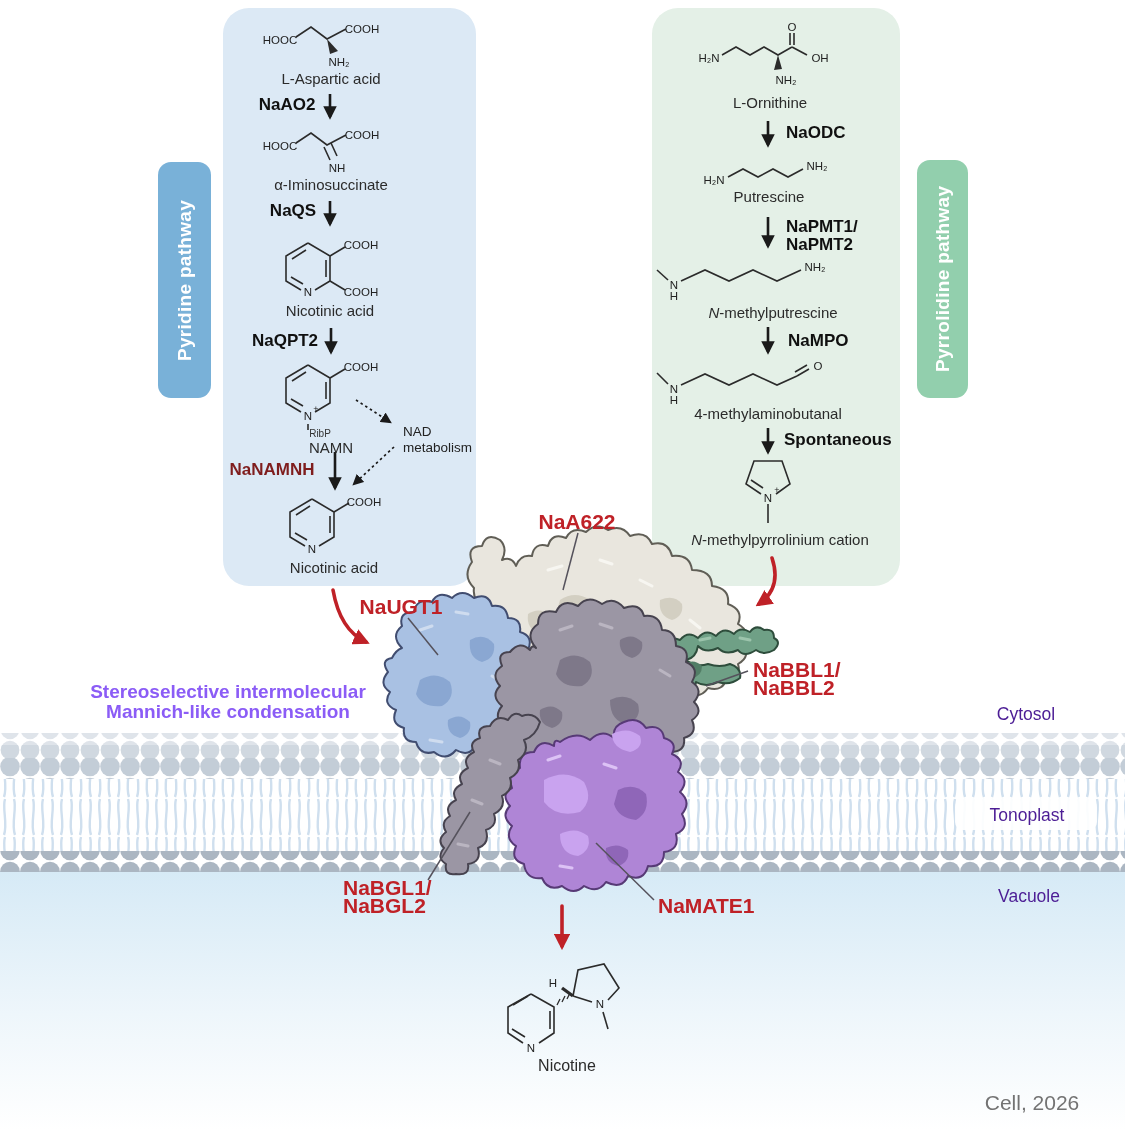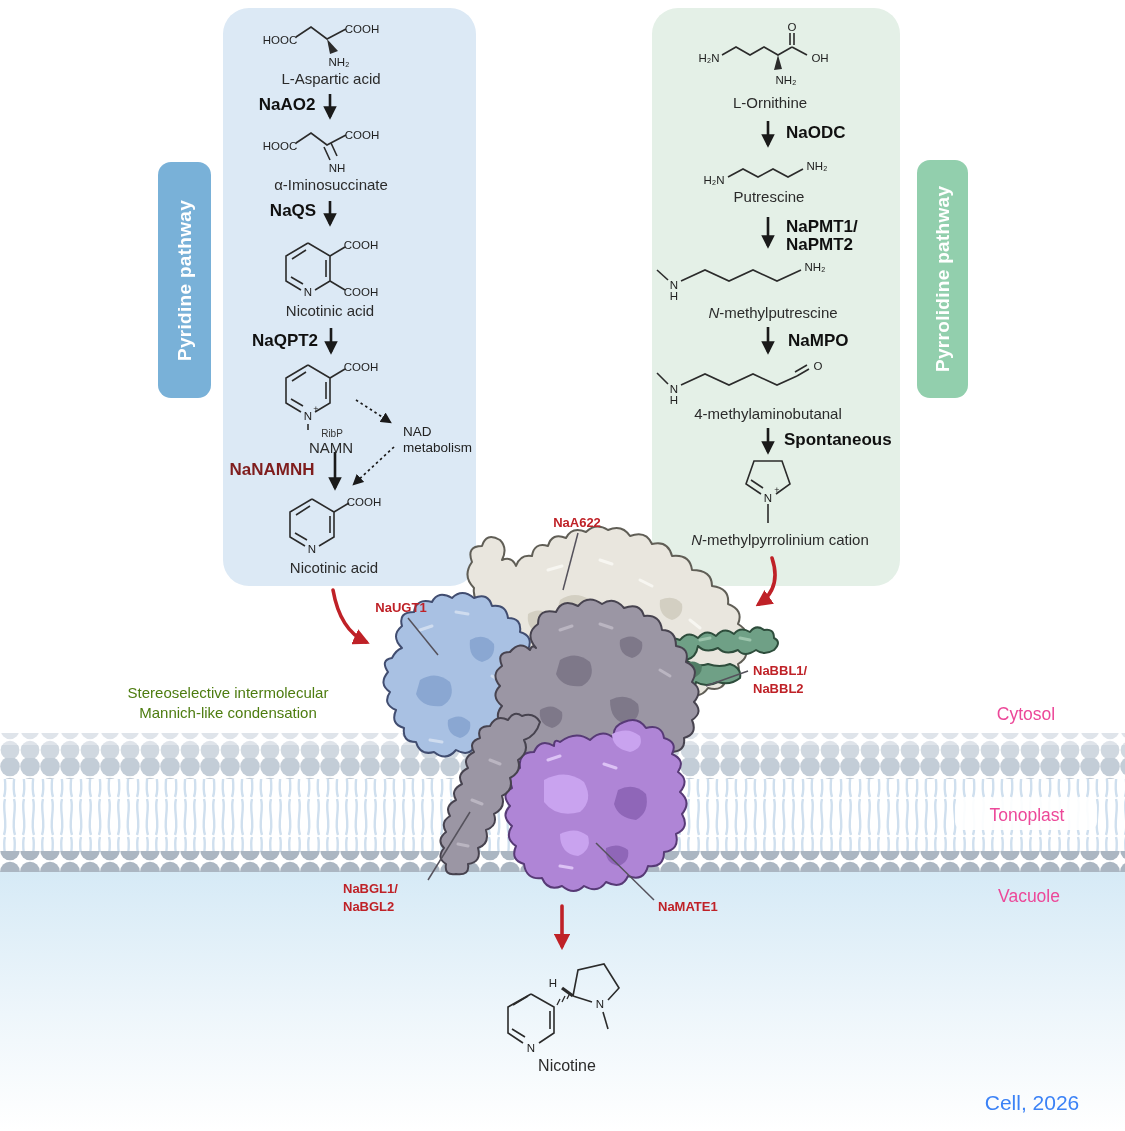--- a/index.html
+++ b/index.html
@@ -16,25 +16,25 @@
   .tab-green{left:917px;top:160px;width:51px;height:238px;background:#92cfad;}
   span.lbl{position:absolute;white-space:nowrap;}
   .ctr{transform:translate(-50%,-50%);}
   .vctr{transform:translate(0,-50%);text-align:center;}
   .chem{font-size:11.5px;color:#222;text-align:center;}
   .chem-sm{font-size:10px;color:#333;}
   .plus{font-size:9px;color:#222;}
   .cname{font-size:15px;color:#2b2b2b;}
   .enz{font-size:17px;font-weight:bold;color:#101010;}
   .red{color:#7f1d1d;}
-  .redlbl{font-size:13px;font-weight:bold;color:#bf2127;}
-  .stereo{font-size:15px;font-weight:normal;color:#4d7c0f;}
-  .memlbl{font-size:17.5px;color:#ec4899;}
+  .redlbl{font-size:21px;font-weight:bold;color:#bf2127;}
+  .stereo{font-size:19px;font-weight:bold;color:#8b5cf6;}
+  .memlbl{font-size:17.5px;color:#4c1d95;}
   .nadtxt{font-size:13.5px;color:#222;}
-  .cite{font-size:21px;color:#3b82f6;}
+  .cite{font-size:21px;color:#737373;}
 </style>
 </head>
 <body>
 
 <div id="fig">
 
   <div class="panel panel-blue"></div>
   <div class="panel panel-green"></div>
 
   <svg id="gfx" width="1125" height="1131" viewBox="0 0 1125 1131">
@@ -249,21 +249,21 @@
 
   <span class="lbl chem ctr" style="left:361px;top:245px">COOH</span>
   <span class="lbl chem ctr" style="left:361px;top:292px">COOH</span>
   <span class="lbl chem ctr" style="left:308px;top:292px">N</span>
   <span class="lbl cname ctr" style="left:330px;top:310px">Nicotinic acid</span>
   <span class="lbl enz ctr" style="left:285px;top:341px">NaQPT2</span>
 
   <span class="lbl chem ctr" style="left:361px;top:367px">COOH</span>
   <span class="lbl chem ctr" style="left:308px;top:416px">N</span>
   <span class="lbl plus ctr" style="left:316px;top:409px">+</span>
-  <span class="lbl chem-sm ctr" style="left:332px;top:433px">RibP</span>
+  <span class="lbl chem-sm ctr" style="left:320px;top:433px">RibP</span>
   <span class="lbl cname ctr" style="left:331px;top:447px">NAMN</span>
   <span class="lbl nadtxt vctr" style="left:403px;top:431px">NAD</span>
   <span class="lbl nadtxt vctr" style="left:403px;top:447px">metabolism</span>
   <span class="lbl enz red ctr" style="left:272px;top:470px">NaNAMNH</span>
 
   <span class="lbl chem ctr" style="left:364px;top:502px">COOH</span>
   <span class="lbl chem ctr" style="left:312px;top:549px">N</span>
   <span class="lbl cname ctr" style="left:334px;top:567px">Nicotinic acid</span>
 
   <span class="lbl chem ctr" style="left:709px;top:58px">H₂N</span>

